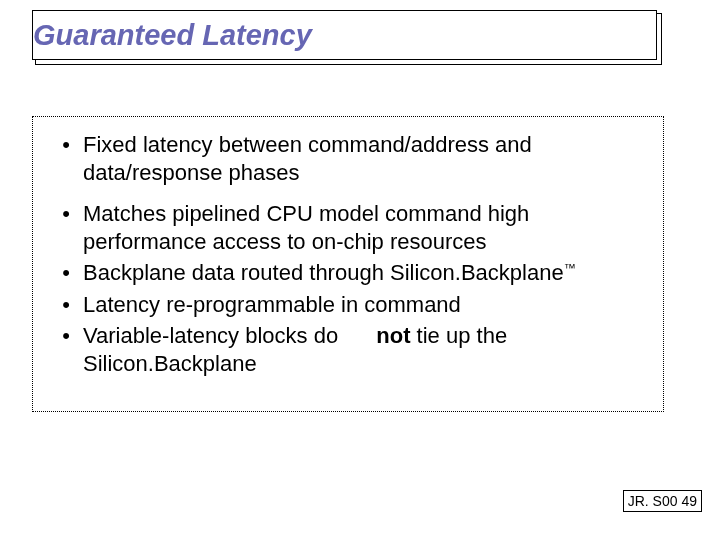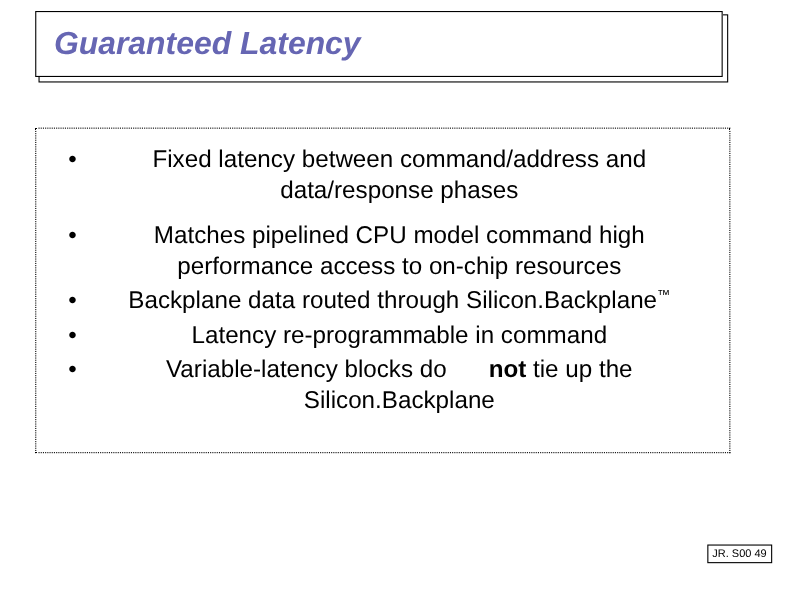--- a/index.html
+++ b/index.html
@@ -9,26 +9,25 @@
     height: 540px;
     background: #ffffff;
     font-family: Arial, Helvetica, sans-serif;
     position: relative;
   }
   .title-box {
     position: absolute;
     left: 32px;
     top: 10px;
     width: 625px;
-    height: 60px;
+    height: 50px;
     border: 1px solid #000;
     box-shadow: 4px 4px 0 #fff, 4px 4px 0 1px #000;
     display: flex;
     align-items: center;
-    padding-left: 16px;
     box-sizing: border-box;
   }
   .title-text {
     font-size: 29px;
     font-weight: bold;
     font-style: italic;
     color: #6666b3;
     font-family: Arial, Helvetica, sans-serif;
   }
   .content-box {
@@ -58,32 +57,31 @@
     margin-bottom: 4px;
   }
   .bullet-dot {
     width: 34px;
     flex-shrink: 0;
     text-align: center;
     font-size: 22px;
   }
   .bullet-text {
     flex: 1;
-    text-align: center;
   }
   .tm {
     font-size: 12px;
     vertical-align: super;
   }
   .footer {
     position: absolute;
     right: 18px;
     bottom: 28px;
     border: 1px solid #000;
-    font-size: 10px;
+    font-size: 14px;
     padding: 2px 4px;
     font-family: Arial, Helvetica, sans-serif;
   }
   .bold {
     font-weight: bold;
     margin-left: 32px;
   }
 </style>
 </head>
 <body>

